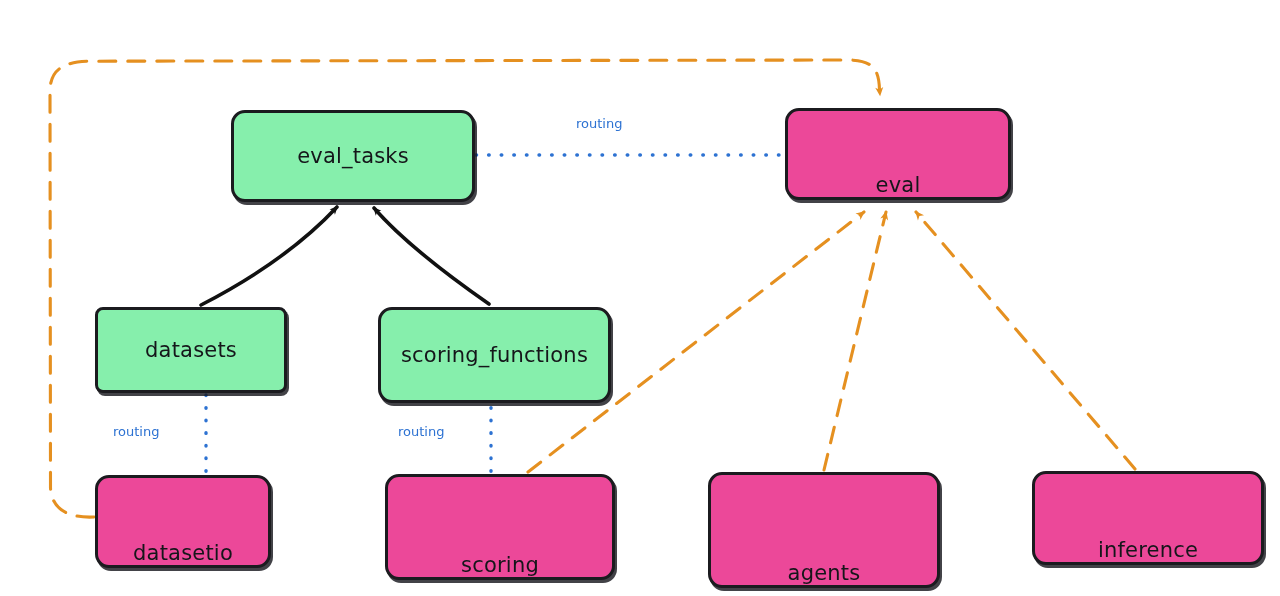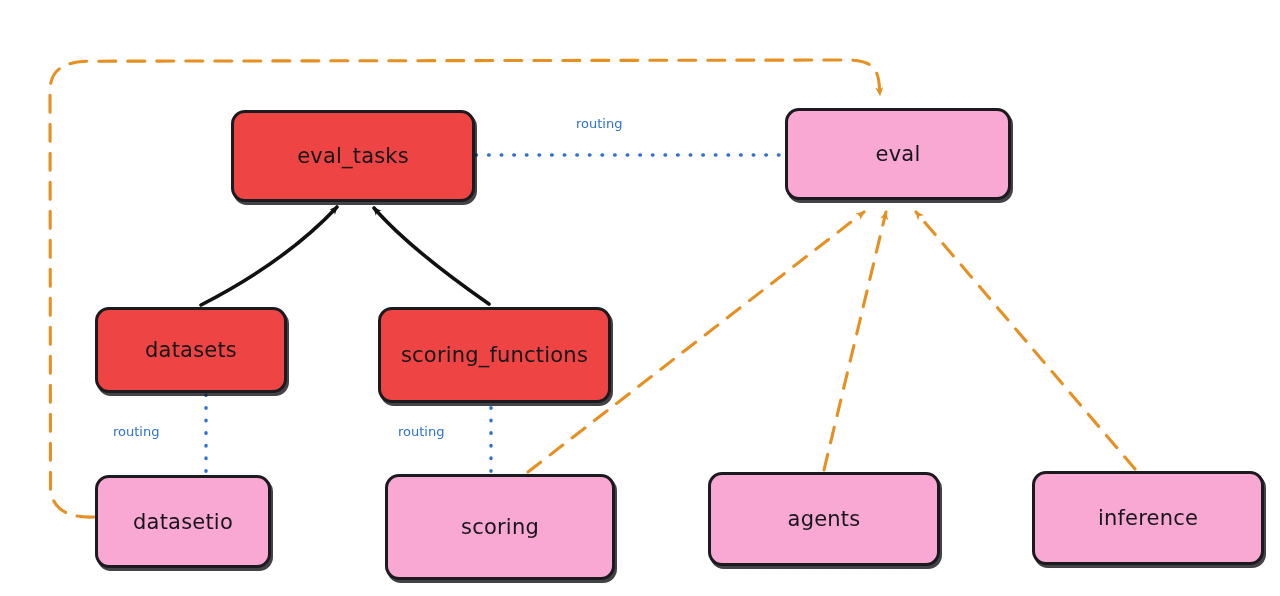--- a/index.html
+++ b/index.html
@@ -5,22 +5,22 @@
   html,body{margin:0;padding:0;background:#ffffff;}
   body{width:1280px;height:596px;overflow:hidden;
        font-family:"DejaVu Sans",sans-serif;}
   #canvas{position:relative;width:1280px;height:596px;background:#fff;}
   svg#wires{position:absolute;left:0;top:0;width:1280px;height:596px;}
   .node{position:absolute;display:flex;align-items:center;justify-content:center;
         box-sizing:border-box;border:3px solid #1b1b1f;border-radius:14px;
         font-size:21px;color:#15161a;letter-spacing:.2px;
         font-family:"DejaVu Sans",sans-serif;
         box-shadow:2px 3px 0 rgba(25,25,30,.82);}
-  .node.blue{background:#ef4444;align-items:center;}
-  .node.green{background:#f9a8d4;}
+  .node.blue{background:#86efac;align-items:center;}
+  .node.green{background:#ec4899;align-items:flex-end;}
   .node .lbl{pointer-events:none;white-space:nowrap;}
   .edge-label{position:absolute;color:#2d72d2;font-size:13px;
               font-family:"DejaVu Sans",sans-serif;white-space:nowrap;}
 </style>
 </head>
 <body>
 
 <div id="canvas">
 
   <svg id="wires" viewBox="0 0 1280 596" xmlns="http://www.w3.org/2000/svg">
@@ -67,37 +67,37 @@
   </svg>
 
   <div class="node blue" style="left:231px;top:110px;width:244px;height:92px;">
     <span class="lbl">eval_tasks</span>
   </div>
 
   <div class="node green" style="left:785px;top:108px;width:226px;height:92px;">
     <span class="lbl">eval</span>
   </div>
 
-  <div class="node blue" style="left:95px;top:307px;width:192px;height:86px;">
+  <div class="node blue" style="left:95px;top:307px;width:192px;height:86px;border-radius:8px;">
     <span class="lbl">datasets</span>
   </div>
 
   <div class="node blue" style="left:378px;top:307px;width:233px;height:96px;">
     <span class="lbl">scoring_functions</span>
   </div>
 
   <div class="node green" style="left:95px;top:475px;width:176px;height:93px;">
     <span class="lbl">datasetio</span>
   </div>
 
   <div class="node green" style="left:385px;top:474px;width:230px;height:106px;">
     <span class="lbl">scoring</span>
   </div>
 
-  <div class="node green" style="left:708px;top:472px;width:232px;height:94px;">
+  <div class="node green" style="left:708px;top:472px;width:232px;height:116px;">
     <span class="lbl">agents</span>
   </div>
 
   <div class="node green" style="left:1026px;top:471px;width:232px;height:94px;margin-left:6px;">
     <span class="lbl">inference</span>
   </div>
 
   <div class="edge-label" style="left:576px;top:116px;">routing</div>
   <div class="edge-label" style="left:113px;top:424px;">routing</div>
   <div class="edge-label" style="left:398px;top:424px;">routing</div>

